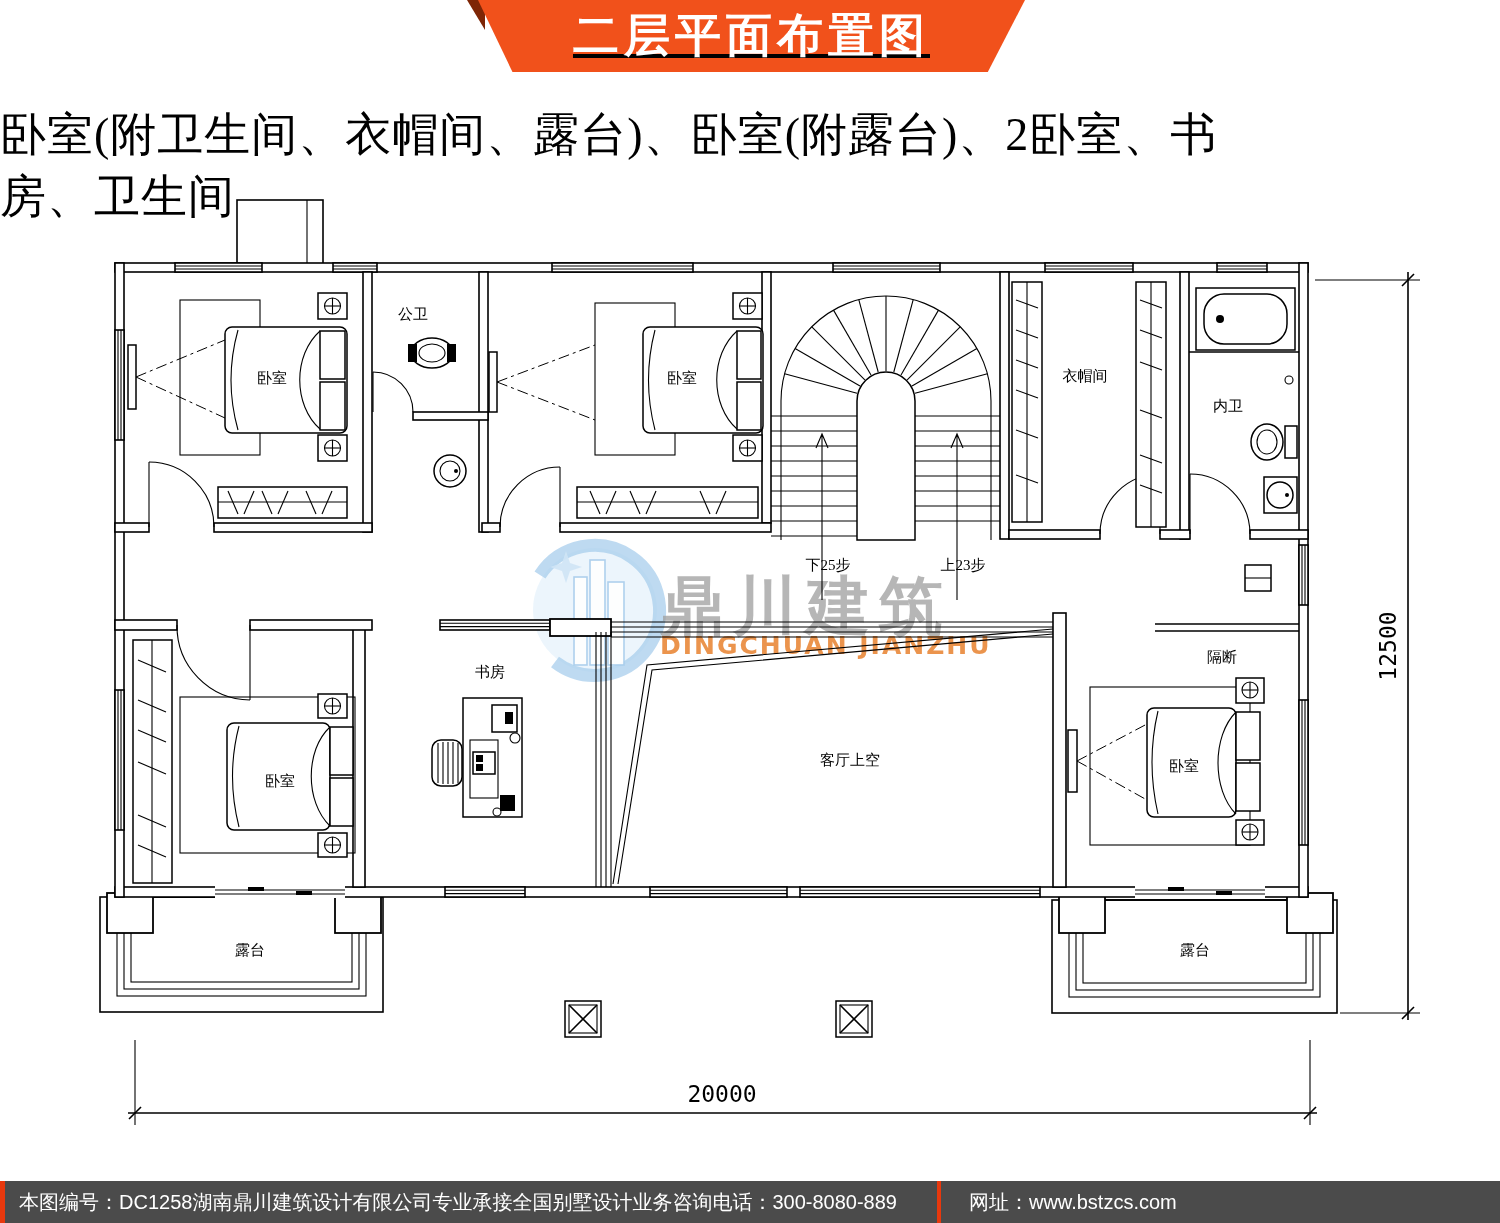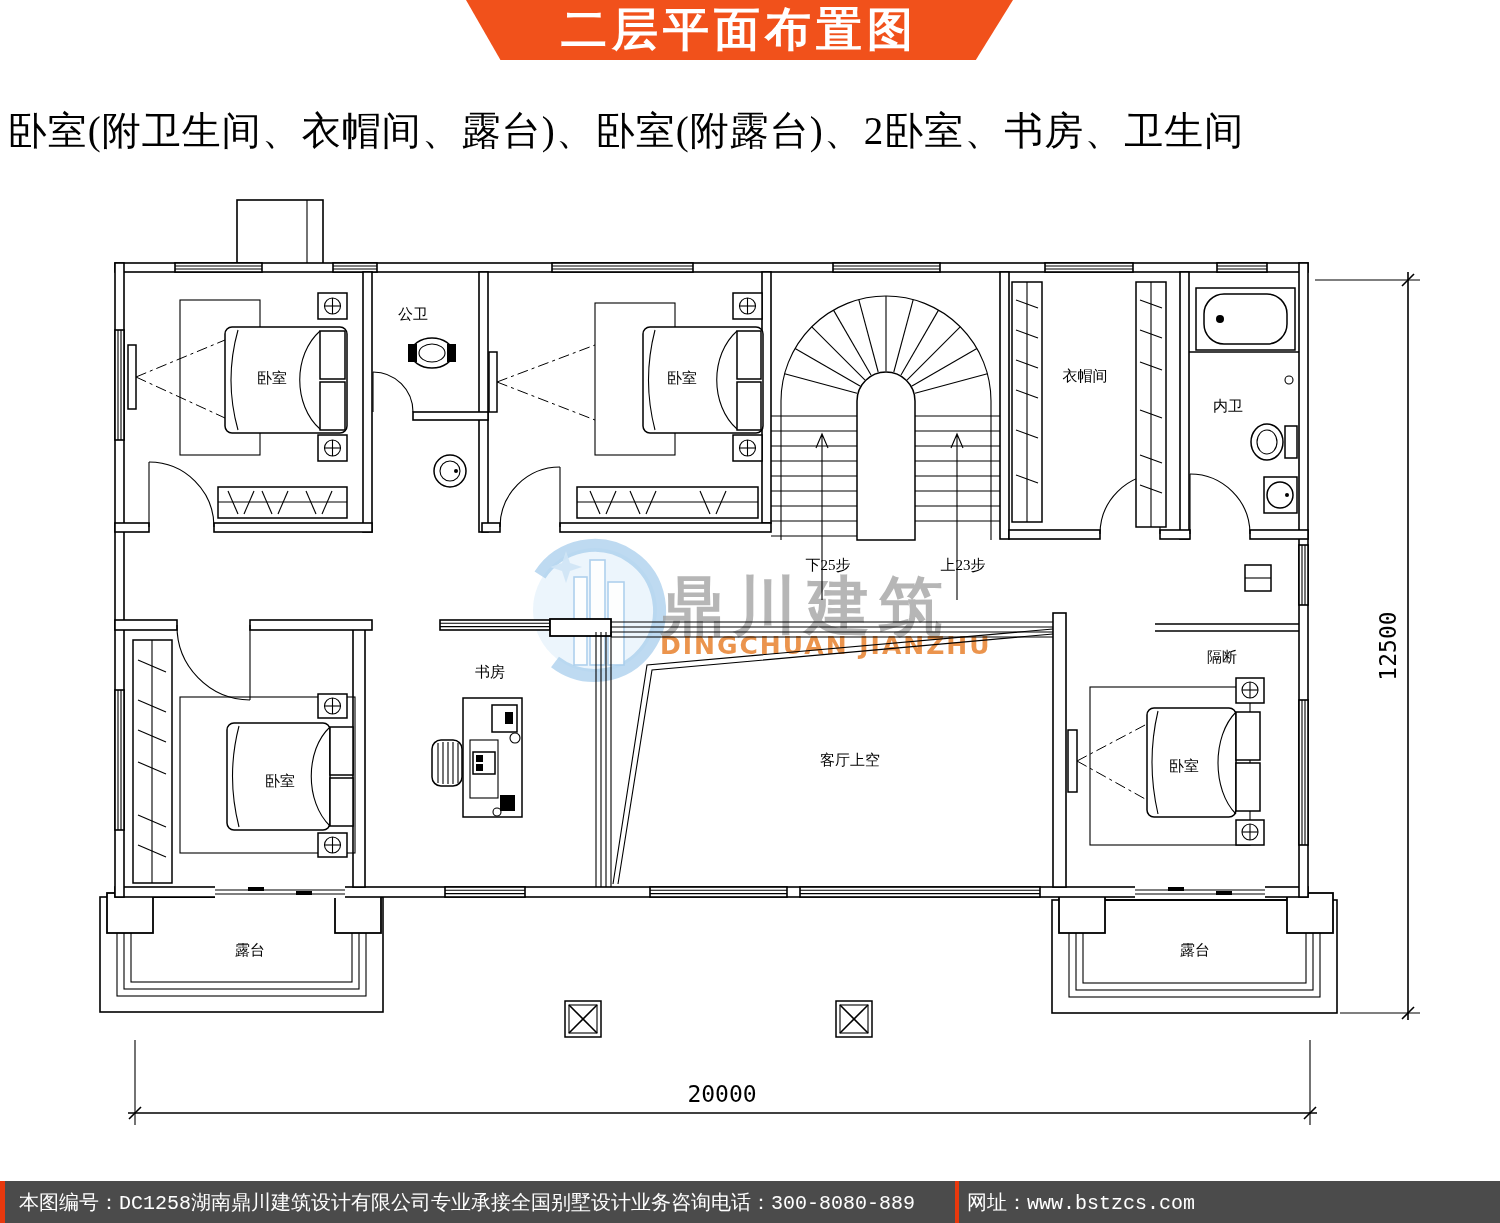--- a/index.html
+++ b/index.html
@@ -1,28 +1,28 @@
 <!DOCTYPE html>
 <html style="--banner_orange: #f1511b; --banner_fold: #7e2606; --footer_bg: #4b4b4b; --footer_accent: #e8380d; --watermark_gray: #9e9e9e; --watermark_orange: #e8822f; --logo_blue: #a8cdec;"><head>
 <meta charset="utf-8">
 <style>
   html,body{margin:0;padding:0;width:1500px;height:1223px;background:#fff;overflow:hidden;
     font-family:"Liberation Serif", serif;}
   #stage{position:relative;width:1500px;height:1223px;background:#fff;}
   
   .banner-fold{position:absolute;left:467px;top:0;width:18px;height:30px;
     background:var(--banner_fold,#7e2606);clip-path:polygon(0 0,100% 0,100% 100%);}
-  .banner{position:absolute;left:466px;top:0;width:547px;height:60px;
+  .banner{position:absolute;left:478px;top:0;width:547px;height:72px;
     background:var(--banner_orange,#f1511b);
     clip-path:polygon(0 0,100% 0,93.2% 100%,6.3% 100%);
-    display:flex;align-items:center;justify-content:center;}
+    display:flex;align-items:center;justify-content:center;text-decoration:underline;}
   .banner span{color:#fff;font-size:46px;font-weight:700;letter-spacing:5px;}
   
-  .subtitle{position:absolute;left:0;top:104px;width:1252px;text-align:center;
-    font-size:39px;color:#000;letter-spacing:1px;}
+  .subtitle{position:absolute;left:0;top:104px;width:1252px;
+    font-size:46px;color:#000;letter-spacing:1px;}
   
   svg{position:absolute;left:0;top:0;}
   .wall{fill:#fff;stroke:#000;stroke-width:1.6;}
   .pier{fill:#fff;stroke:#000;stroke-width:1.8;}
   .thin{stroke:#000;stroke-width:1.1;fill:none;}
   .thin2{stroke:#000;stroke-width:1.6;fill:none;}
   .furn{fill:#fff;stroke:#000;stroke-width:1.5;}
   .dark{fill:#000;stroke:none;}
   .dash{stroke:#000;stroke-width:1;fill:none;stroke-dasharray:11 4 3 4;}
   .rlabel{font-family:"Liberation Serif",serif;font-size:15px;fill:#000;text-anchor:middle;}
@@ -31,26 +31,26 @@
   .wm-cn{font-family:"DejaVu Sans",sans-serif;font-size:64px;font-weight:700;letter-spacing:9px;
     fill:var(--watermark_gray,#9e9e9e);opacity:.75;}
   .wm-en{font-family:"DejaVu Sans",sans-serif;font-size:25px;font-weight:700;letter-spacing:2px;
     fill:var(--watermark_orange,#e8822f);opacity:.85;}
   .logo-ring{fill:none;stroke:var(--logo_blue,#a8cdec);stroke-width:13;opacity:.75;}
   .logo-fill{fill:#ddedf9;opacity:.55;}
   .logo-bld{fill:#fff;stroke:var(--logo_blue,#a8cdec);stroke-width:1.6;opacity:.9;}
   
   .footer{position:absolute;left:0;bottom:0;width:1500px;height:42px;
     background:var(--footer_bg,#4b4b4b);display:flex;align-items:center;
-    font-family:Liberation Mono, monospace;font-size:20px;color:#fff;white-space:nowrap;}
+    font-family:Liberation Sans, sans-serif;font-size:20px;color:#fff;white-space:nowrap;}
   .footer .bar{width:5px;height:100%;background:var(--footer_accent,#e8380d);flex:none;}
   .footer .seg{margin-left:14px;}
   .footer .gap{}
   .footer .bar2{width:4px;height:100%;background:var(--footer_accent,#e8380d);margin-left:40px;flex:none;}
-  .footer .seg2{margin-left:8px;}
+  .footer .seg2{margin-left:28px;}
 </style>
 </head>
 <body>
 
 <div id="stage">
 
 <svg width="1500" height="1223" viewBox="0 0 1500 1223">
 
   <g>
     <circle class="logo-fill" cx="595" cy="610" r="62"></circle>

